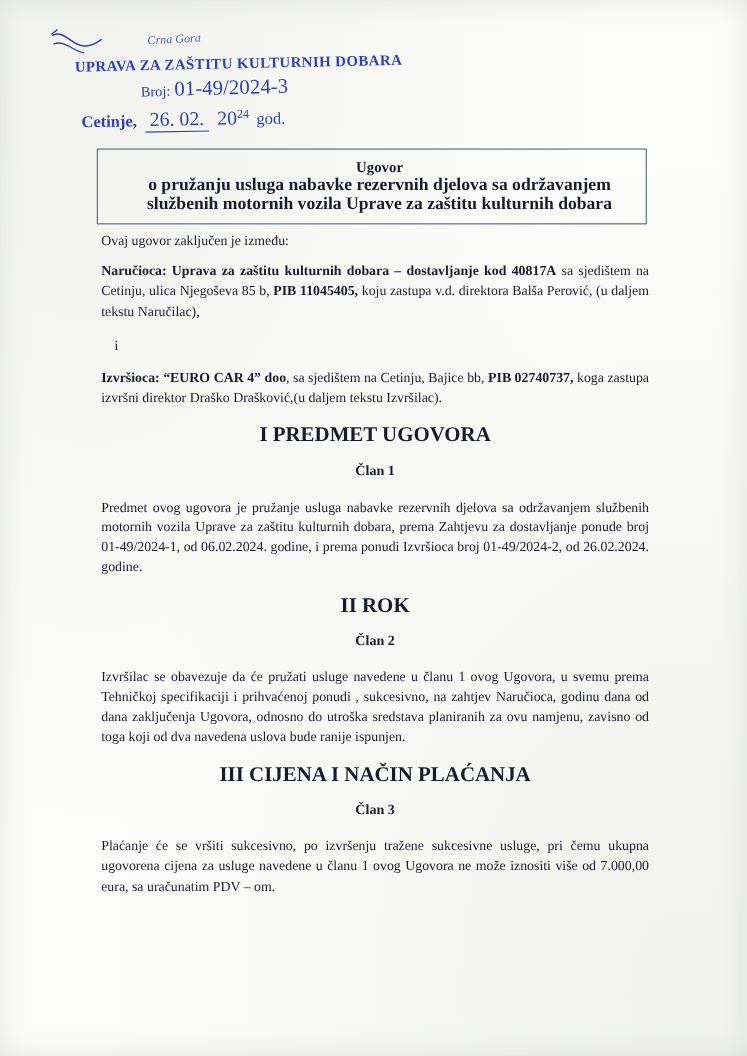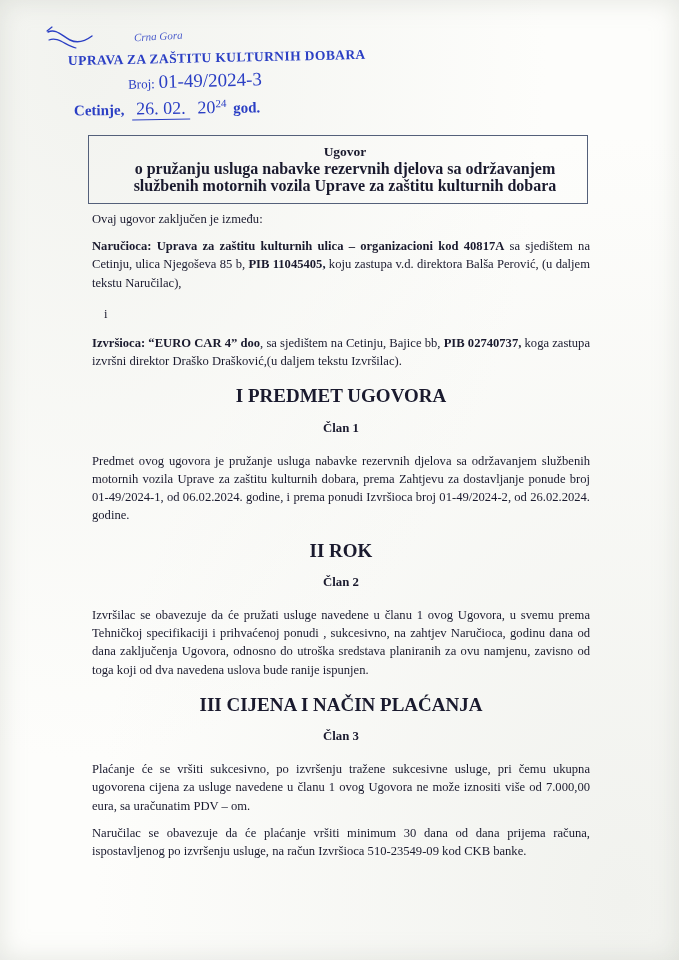--- a/index.html
+++ b/index.html
@@ -97,21 +97,21 @@
   .stamp-line3 .lbl { font-weight: 700; text-align: center; }
   .stamp-line3 .date {
     display: inline-block;
     margin: 0 4px;
     font-size: 18px;
     border-bottom: 1px solid #2b3fc4;
     padding: 0 4px;
   }
   .stamp-line3 .yr { font-size: 18px; }
   .stamp-line3 .sup { font-size: 11px; vertical-align: super; }
-  .stamp-line3 .god { font-weight: 700; font-size: 15px; margin-left: 3px; }
+  .stamp-line3 .god { font-weight: 400; font-size: 15px; margin-left: 3px; }
 
   
   .title-box {
     position: absolute;
     left: 88px;
     top: 135px;
     width: 500px;
     border: 1px solid #54607a;
     padding: 7px 10px 9px 24px;
     box-sizing: border-box;
@@ -183,36 +183,35 @@
   <div class="title-box">
     <div class="t1">Ugovor</div>
     <div class="t2">o pružanju usluga nabavke rezervnih djelova sa održavanjem službenih motornih vozila Uprave za zaštitu kulturnih dobara</div>
   </div>
 
   <div class="body">
 
     <p class="tight">Ovaj ugovor zaključen je između:</p>
 
     <p>
-      <b>Naručioca: Uprava za zaštitu kulturnih ulica – organizacioni kod 40817A</b><span> sa sjedištem na Cetinju, ulica Njegoševa 85 b, </span><b>PIB 11045405,</b><span> koju zastupa v.d. direktora Balša Perović, (u daljem tekstu Naručilac),</span>
+      <b>Naručioca: Uprava za zaštitu kulturnih dobara – dostavljanje kod 40817A</b><span> sa sjedištem na Cetinju, ulica Njegoševa 85 b, </span><b>PIB 11045405,</b><span> koju zastupa v.d. direktora Balša Perović, (u daljem tekstu Naručilac),</span>
     </p>
 
     <p class="indent-i">i</p>
 
     <p>
       <b>Izvršioca: “EURO CAR 4” doo</b><span>, sa sjedištem na Cetinju, Bajice bb, </span><b>PIB 02740737,</b><span> koga zastupa izvršni direktor Draško Drašković,(u daljem tekstu Izvršilac).</span>
     </p>
 
     <div class="sec-head">I PREDMET UGOVORA</div>
     <div class="clan">Član 1</div>
     <p>Predmet ovog ugovora je pružanje usluga nabavke rezervnih djelova sa održavanjem službenih motornih vozila Uprave za zaštitu kulturnih dobara, prema Zahtjevu za dostavljanje ponude broj 01-49/2024-1, od 06.02.2024. godine, i prema ponudi Izvršioca broj 01-49/2024-2, od 26.02.2024. godine.</p>
 
     <div class="sec-head">II ROK</div>
     <div class="clan">Član 2</div>
     <p>Izvršilac se obavezuje da će pružati usluge navedene u članu 1 ovog Ugovora, u svemu prema Tehničkoj specifikaciji i prihvaćenoj ponudi , sukcesivno, na zahtjev Naručioca, godinu dana od dana zaključenja Ugovora, odnosno do utroška sredstava planiranih za ovu namjenu, zavisno od toga koji od dva navedena uslova bude ranije ispunjen.</p>
 
     <div class="sec-head">III CIJENA I NAČIN PLAĆANJA</div>
     <div class="clan">Član 3</div>
     <p class="tight">Plaćanje će se vršiti sukcesivno, po izvršenju tražene sukcesivne usluge, pri čemu ukupna ugovorena cijena za usluge navedene u članu 1 ovog Ugovora ne može iznositi više od 7.000,00 eura, sa uračunatim PDV – om.</p>
-    <p>Naručilac se obavezuje da će plaćanje vršiti minimum 30 dana od dana prijema računa, ispostavljenog po izvršenju usluge, na račun  Izvršioca 510-23549-09  kod CKB banke.</p>
 
   </div>
 </div>
 
 </body></html>

